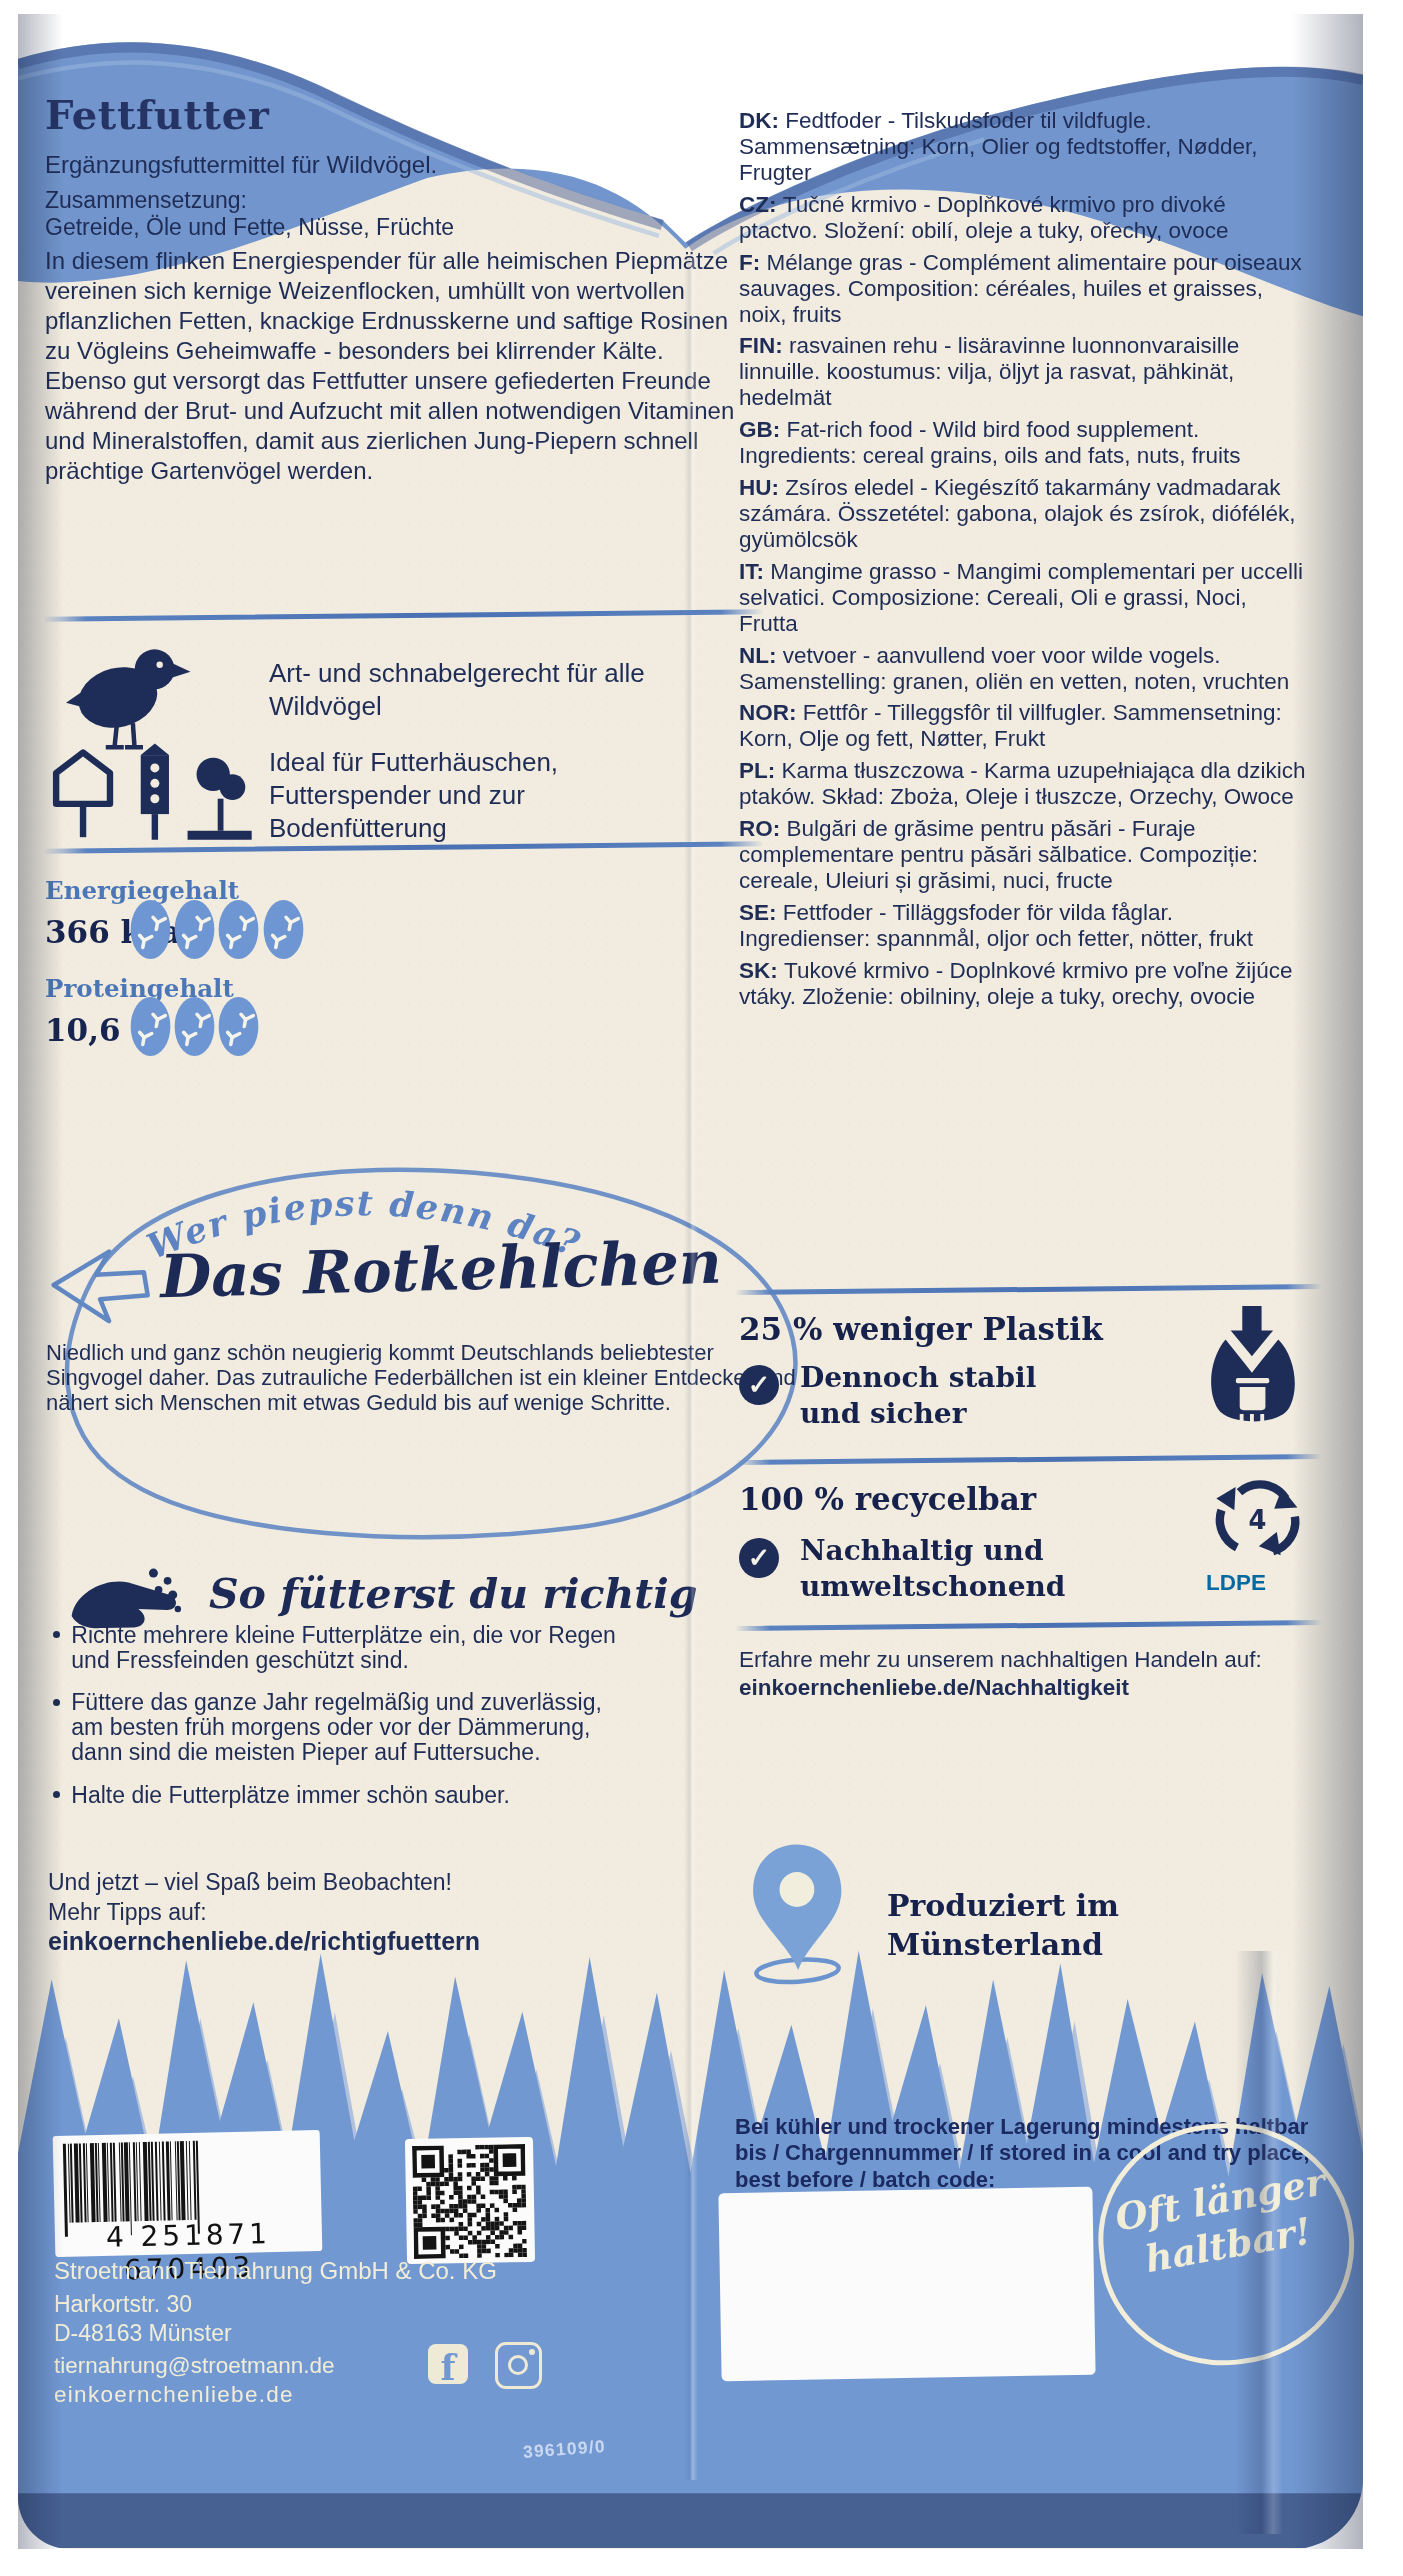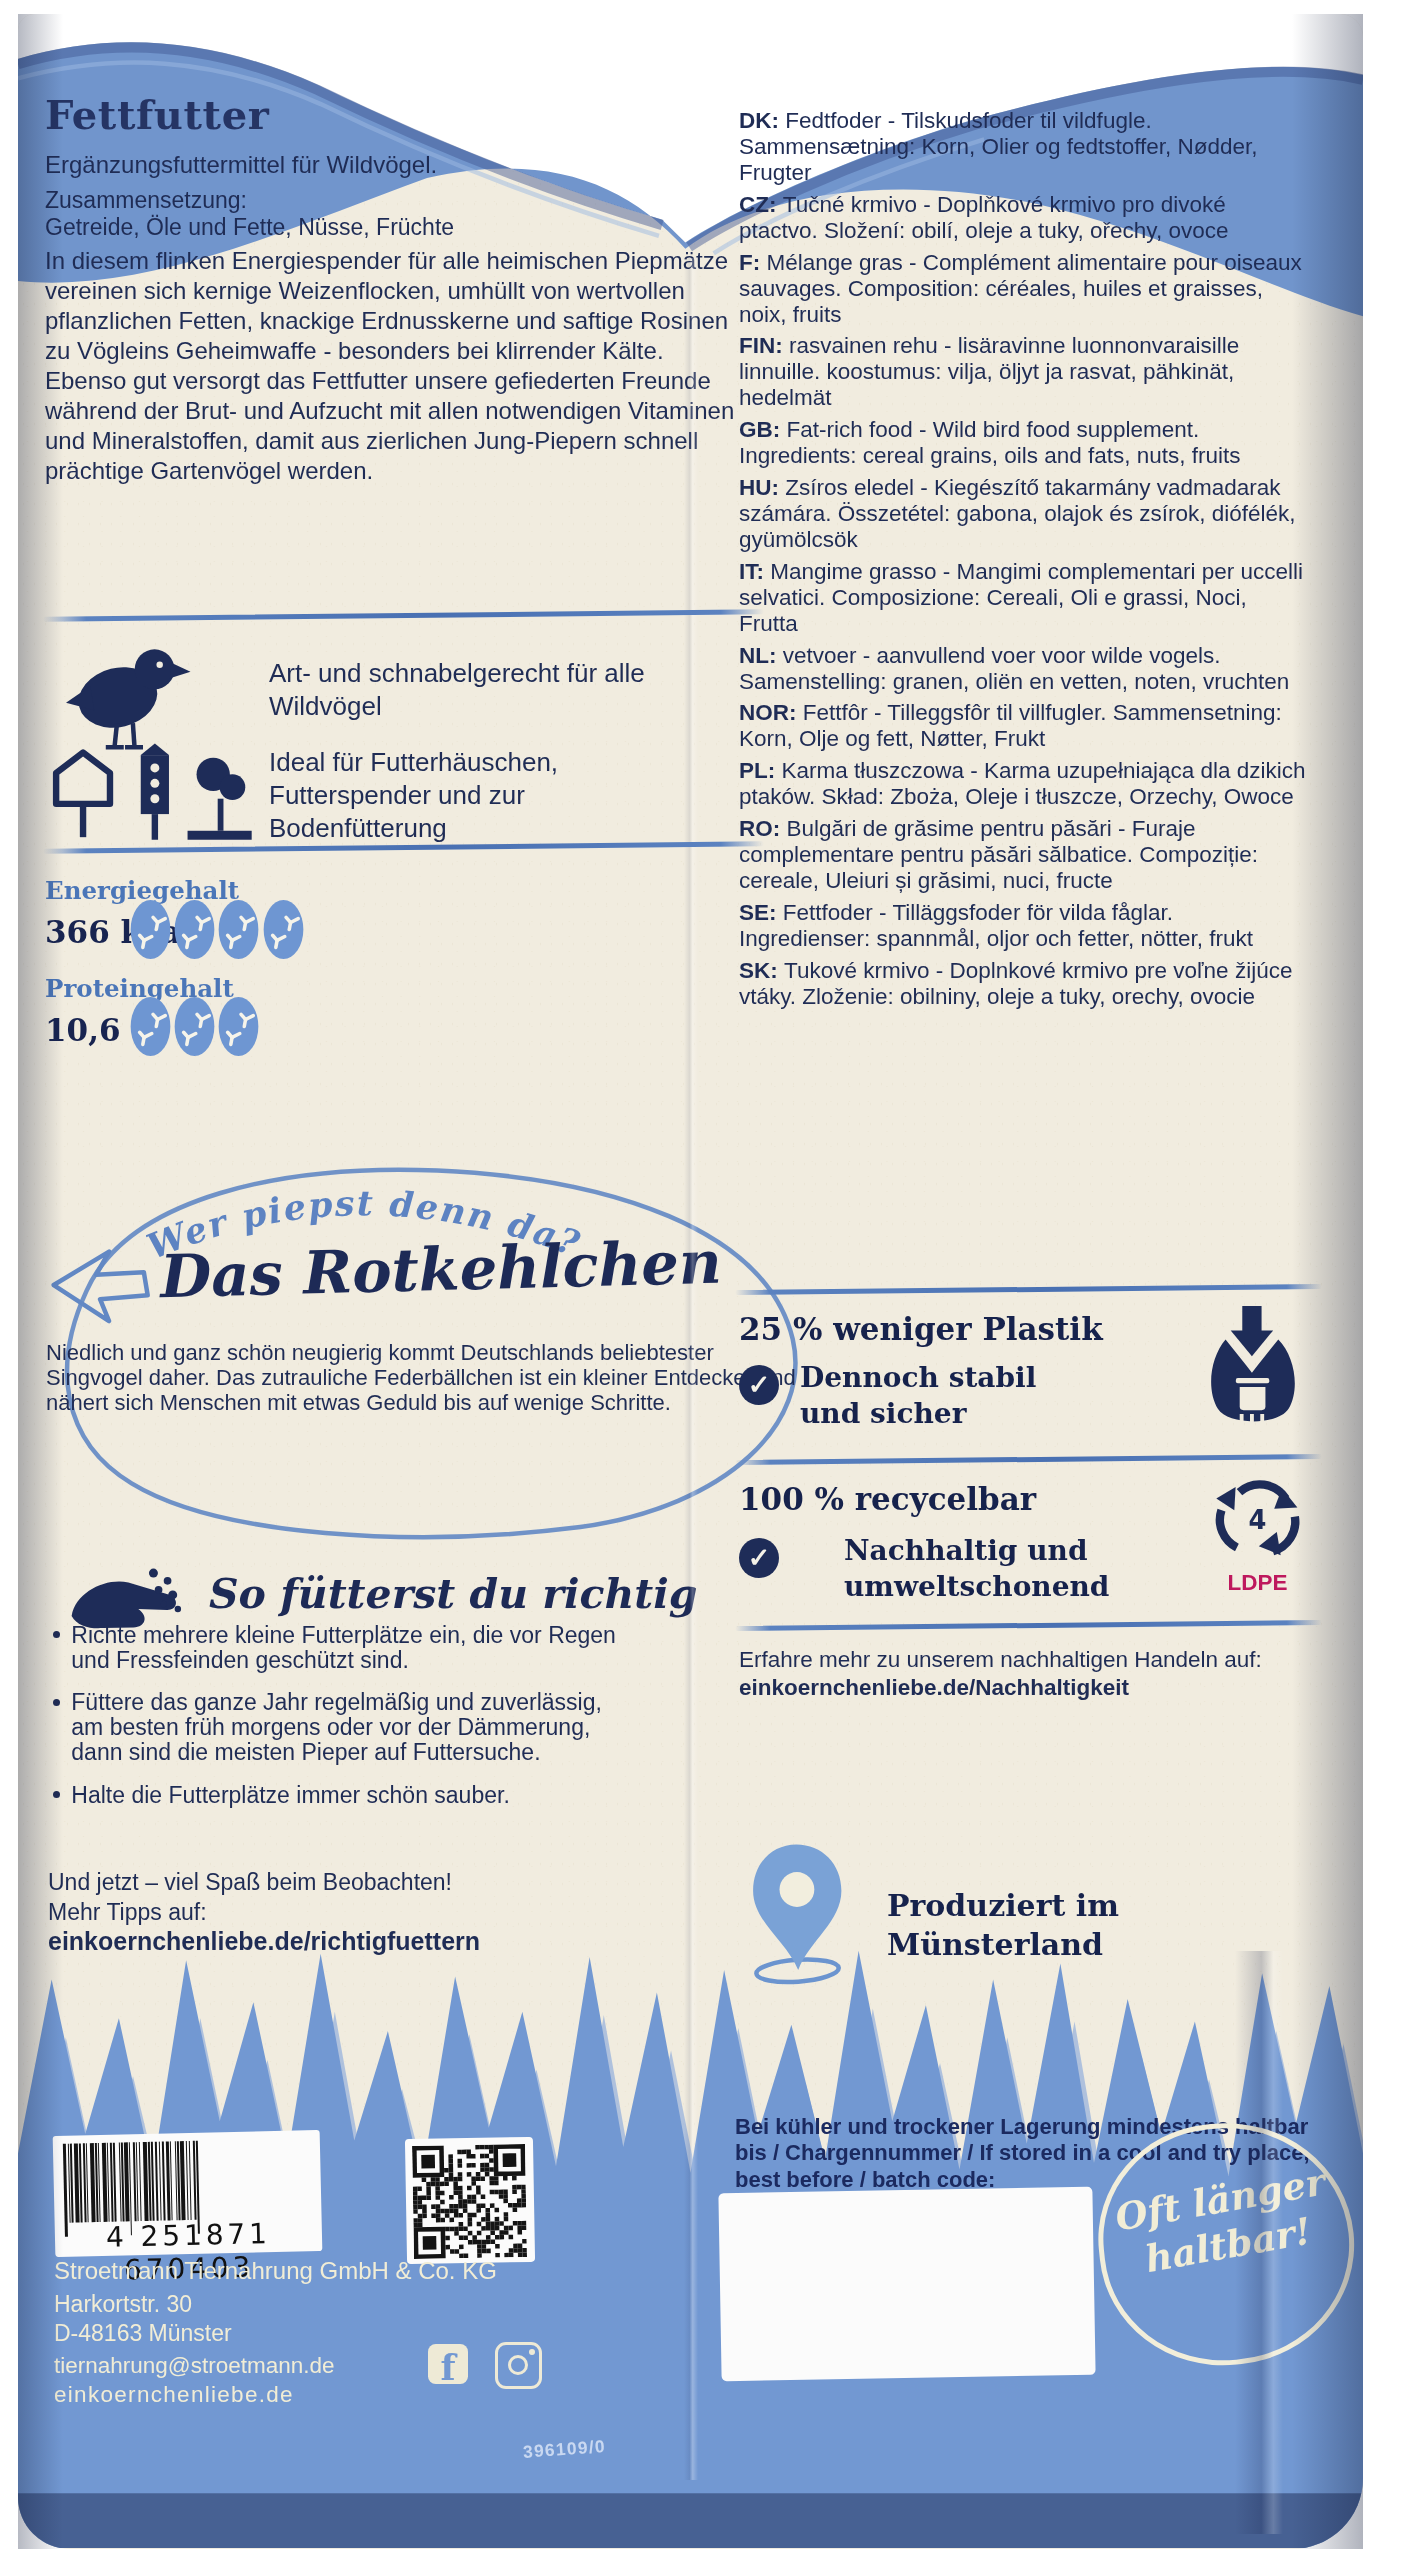--- a/index.html
+++ b/index.html
@@ -278,35 +278,35 @@
       <rect x="84" y="168" width="6" height="20"></rect>
     </g>
   </svg>
 
   <div class="rule" style="left:735px;top:1457px;width:587px;"></div>
 
   <div class="abs serif" style="left:739px;top:1481px;font-size:31px;font-weight:700;color:#16224c;">100 % recycelbar</div>
   <div class="abs check" style="left:739px;top:1538px;">
     <span>✓</span>
     </div>
-  <div class="abs serif" style="left:844px;top:1533px;width:335px;font-size:28px;line-height:36px;font-weight:700;color:#16224c;">Nachhaltig und umweltschonend</div>
+  <div class="abs serif" style="left:800px;top:1533px;width:335px;font-size:28px;line-height:36px;font-weight:700;color:#16224c;">Nachhaltig und umweltschonend</div>
   <svg class="abs" style="left:1206px;top:1470px;" width="103" height="97" viewBox="0 0 160 150">
     <g stroke="#1e2c58" stroke-width="13" fill="none">
       <path d="M52,34 A48,48 0 0 1 124,44"></path>
       <path d="M138,72 A48,48 0 0 1 104,126"></path>
       <path d="M48,120 A48,48 0 0 1 24,62"></path>
     </g>
     <g fill="#1e2c58">
       <polygon points="118,28 142,58 106,60"></polygon>
       <polygon points="116,132 82,118 110,96"></polygon>
       <polygon points="16,44 46,26 44,62"></polygon>
     </g>
     <text x="80" y="92" text-anchor="middle" font-family="DejaVu Sans, sans-serif" font-size="40" font-weight="bold" fill="#1e2c58">4</text>
   </svg>
-  <div class="abs" style="left:1206px;top:1570px;width:103px;text-align:center;font-size:22.5px;font-weight:600;color:#be185d;">LDPE</div>
+  <div class="abs" style="left:1206px;top:1570px;width:103px;font-size:22.5px;font-weight:600;color:#0369a1;">LDPE</div>
 
   <div class="rule" style="left:735px;top:1623px;width:587px;"></div>
 
   <div class="abs" style="left:739px;top:1646px;width:586px;font-size:22.5px;line-height:28px;"><span>Erfahre mehr zu unserem nachhaltigen Handeln auf: </span><b>einkoernchenliebe.de/Nachhaltigkeit</b></div>
 
   <svg class="abs" style="left:746px;top:1843px;" width="107" height="142" viewBox="0 0 166 220">
     <ellipse cx="80" cy="198" rx="64" ry="17" fill="none" stroke="#6b94cf" stroke-width="7" transform="rotate(-4 80 198)"></ellipse>
     <path d="M78,2 C118,2 148,32 148,74 C148,122 98,152 81,197 C63,152 11,122 11,74 C11,32 40,2 78,2 Z" fill="#7aa2d6"></path>
     <circle cx="79" cy="72" r="27" fill="#f2eede"></circle>
   </svg>

